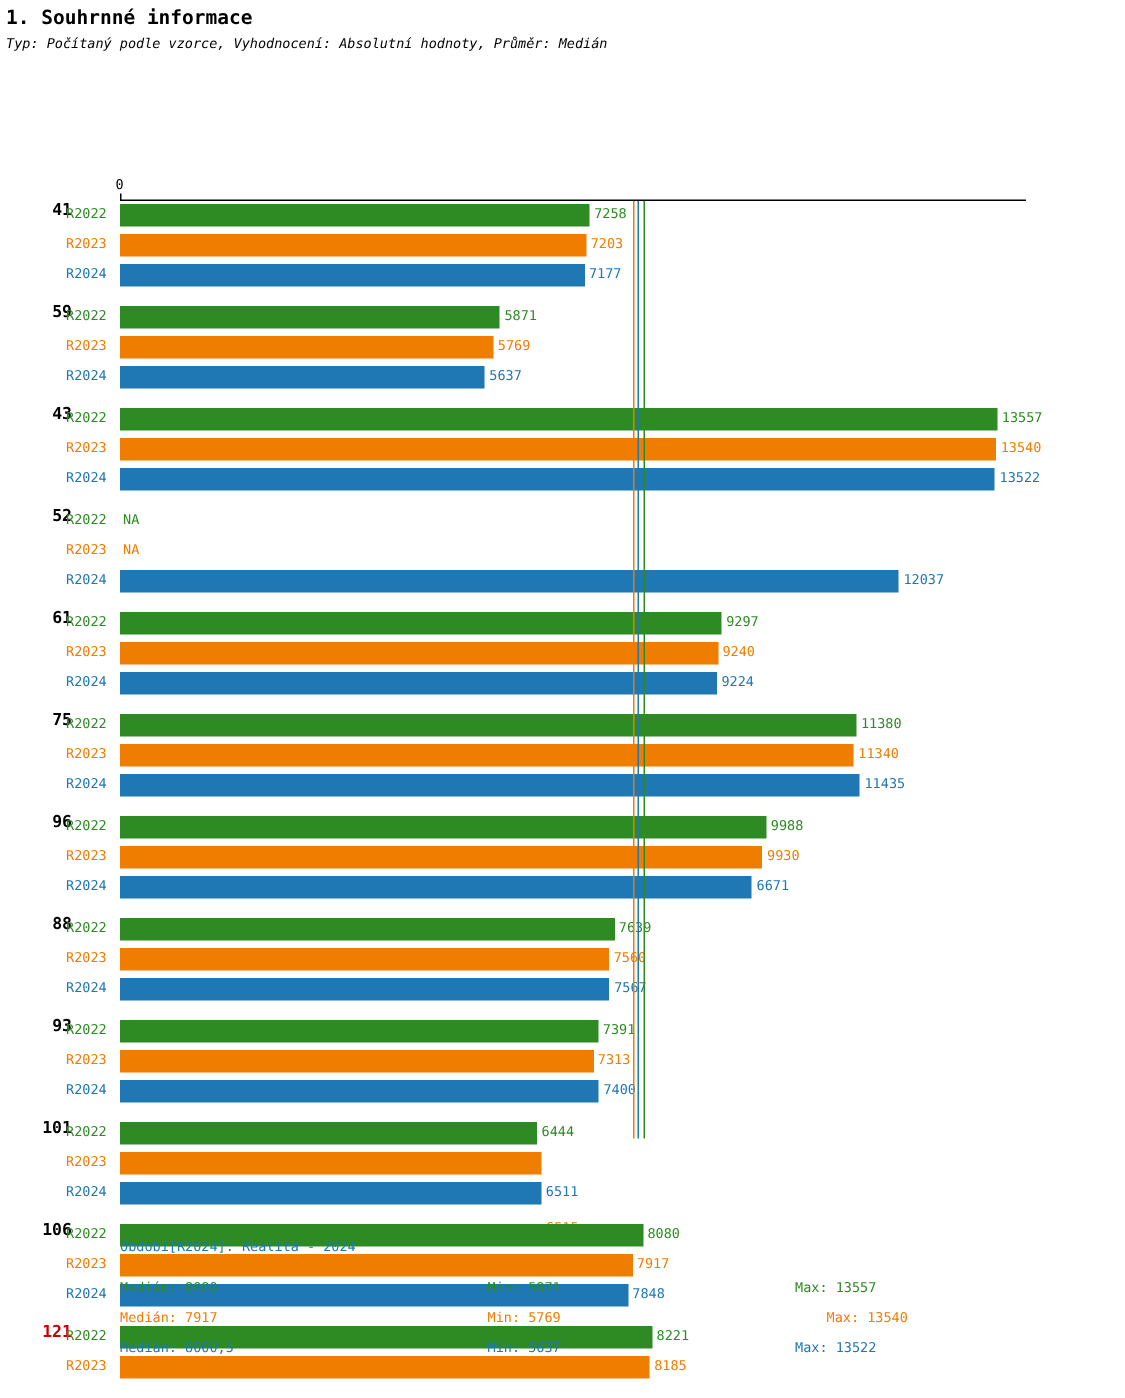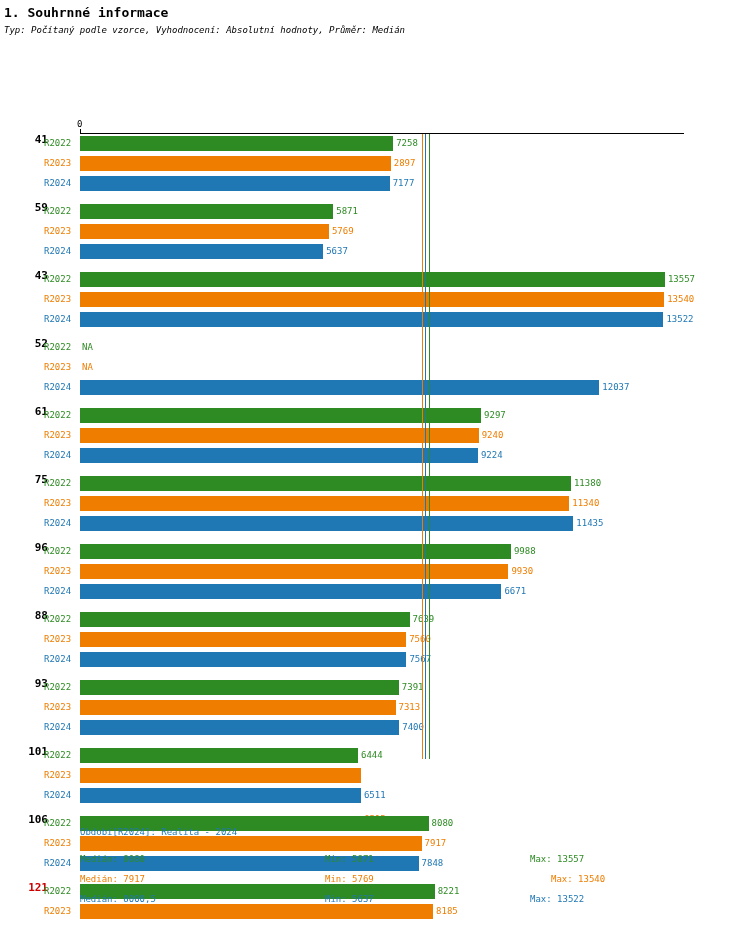--- a/index.html
+++ b/index.html
@@ -170,21 +170,21 @@
         <div class="group-label">41</div>
         <div class="rows">
           <div class="row">
             <div class="row-label" style="color: rgb(46, 139, 36);">R2022</div>
             <div class="bar" style="width: 313.131px; background: rgb(46, 139, 36);"></div>
             <div class="bar-value" style="left: 396.131px; color: rgb(46, 139, 36);">7258</div>
           </div>
           <div class="row">
             <div class="row-label" style="color: rgb(239, 125, 0);">R2023</div>
             <div class="bar" style="width: 310.758px; background: rgb(239, 125, 0);"></div>
-            <div class="bar-value" style="left: 393.758px; color: rgb(239, 125, 0);">2897</div>
+            <div class="bar-value" style="left: 393.758px; color: rgb(239, 125, 0);">7203</div>
           </div>
           <div class="row">
             <div class="row-label" style="color: rgb(31, 119, 180);">R2024</div>
             <div class="bar" style="width: 309.636px; background: rgb(31, 119, 180);"></div>
             <div class="bar-value" style="left: 392.636px; color: rgb(31, 119, 180);">7177</div>
           </div>
         </div>
       </div>
       <div class="group-sep"></div>
       <div class="group">

